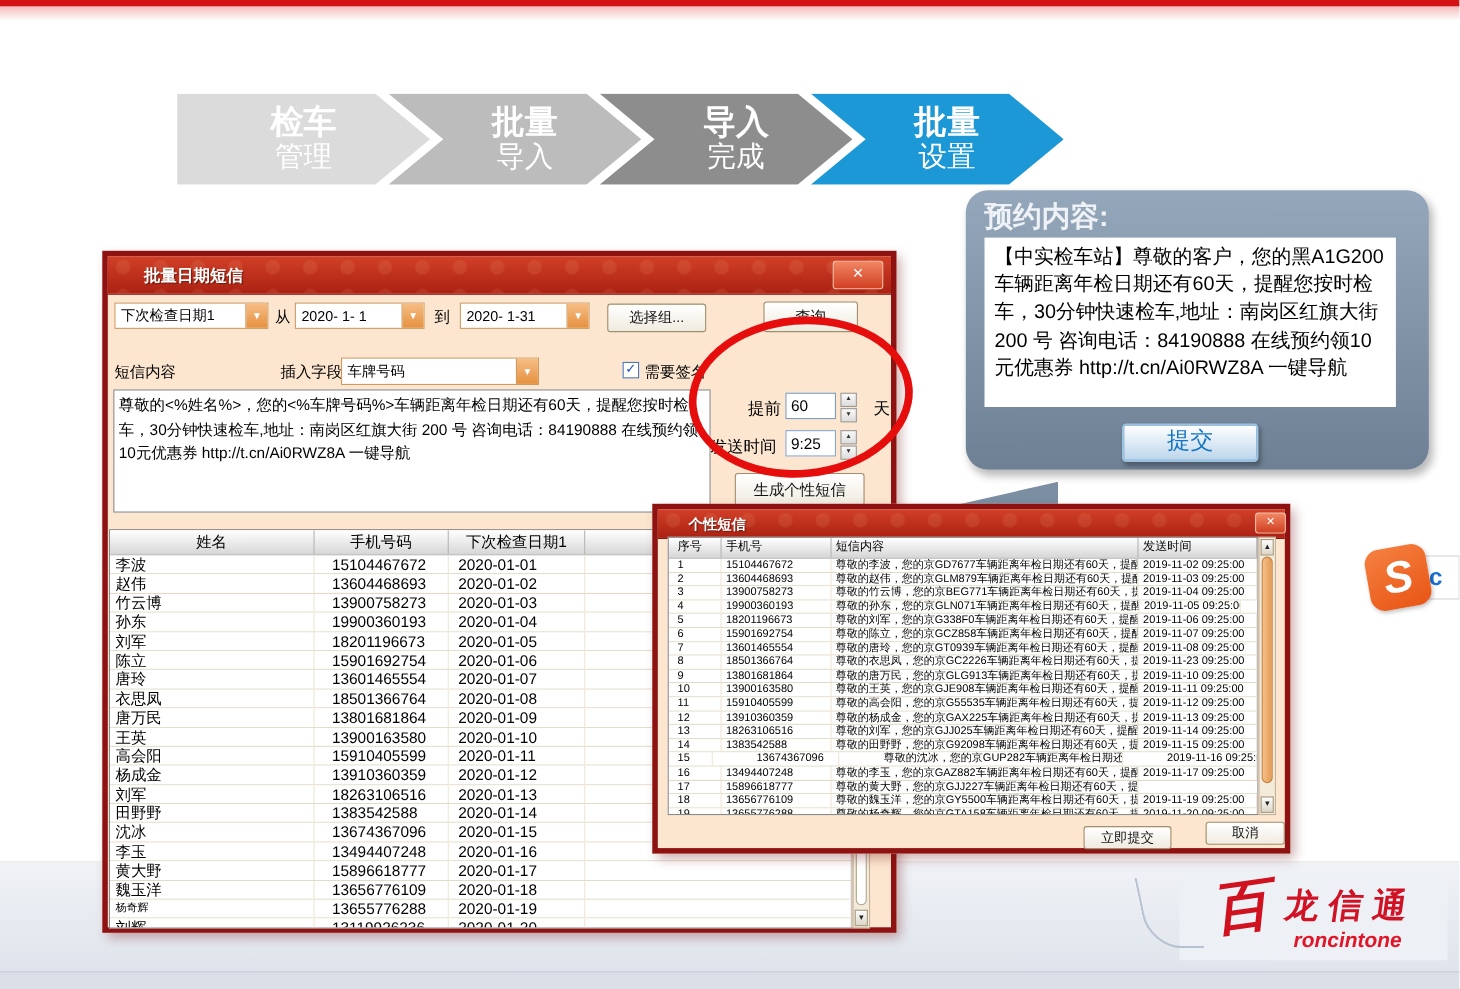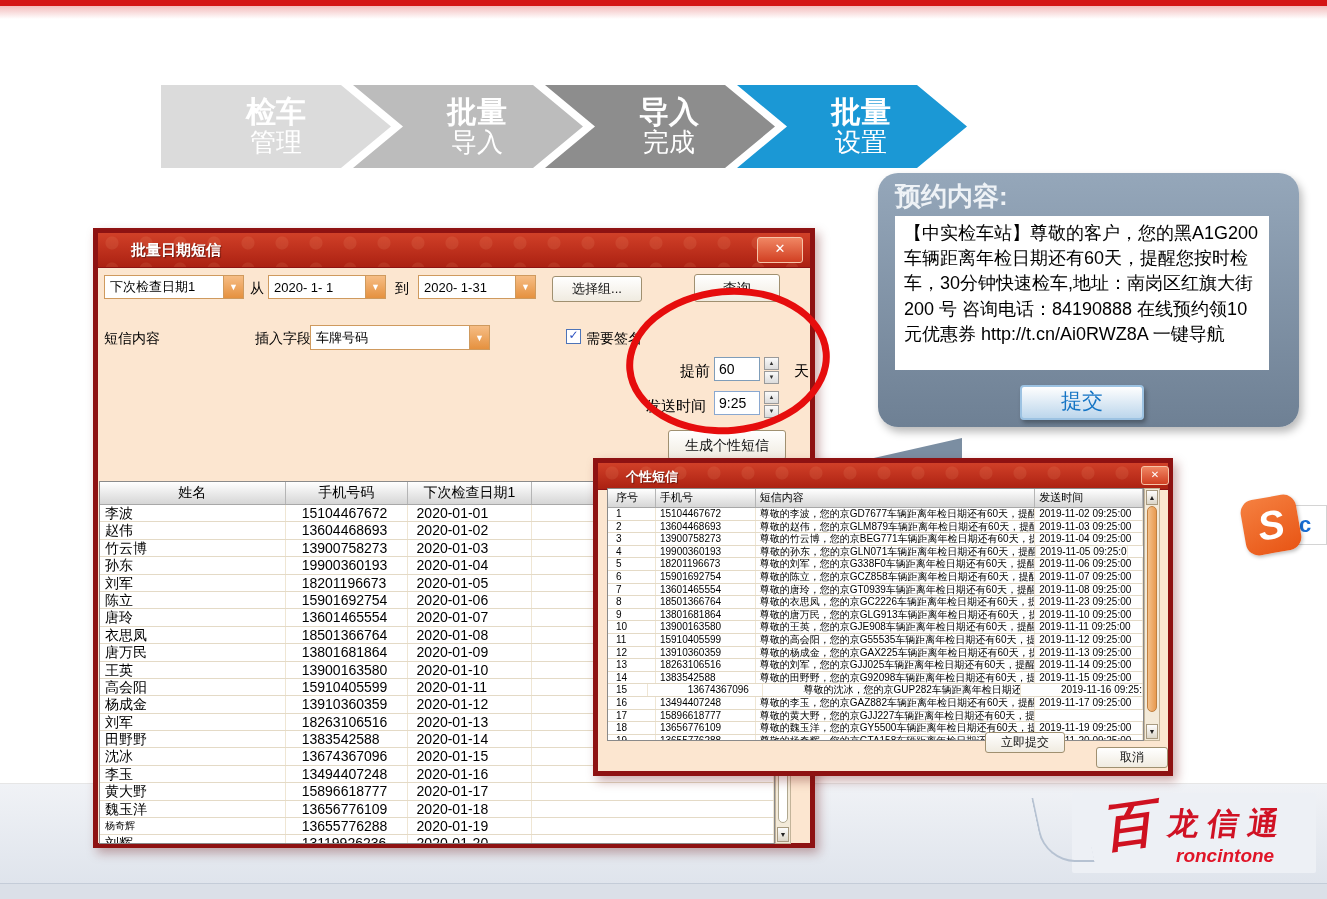--- a/index.html
+++ b/index.html
@@ -116,20 +116,21 @@
 
     <span class="lbl" style="left:6px;top:97px;">短信内容</span>
     <span class="lbl" style="left:157px;top:97px;">插入字段:</span>
     <div class="combo" style="left:212px;top:92px;width:180px;height:25px;">
       <span class="val">车牌号码</span>
       <span class="arrow">▼</span>
     </div>
     <div class="checkbox" style="left:468px;top:96px;">✓</div>
     <span class="lbl" style="left:488px;top:97px;">需要签名</span>
 
+    <div class="inputbox" style="left:5px;top:121px;width:543px;height:112px;line-height:1.55;border-color:#8a8a8a;">尊敬的&lt;%姓名%&gt;，您的&lt;%车牌号码%&gt;车辆距离年检日期还有60天，提醒您按时检车，30分钟快速检车,地址：南岗区红旗大街 200 号 咨询电话：84190888 在线预约领10元优惠券 http://t.cn/Ai0RWZ8A 一键导航</div>
 
     <span class="lbl" style="left:582px;top:129px;font-size:15px;">提前</span>
     <div class="inputbox" style="left:616px;top:124px;width:46px;height:24px;">60</div>
     <div class="spin" style="left:666px;top:124px;">
       <span>▲</span>
       <span>▼</span>
     </div>
     <span class="lbl" style="left:696px;top:129px;font-size:15px;">天</span>
 
     <span class="lbl" style="left:548px;top:164px;font-size:15px;">发送时间</span>
@@ -408,21 +409,21 @@
             <div class="td" style="width: 280px; padding-left: 4px; font-size: 10px; line-height: 11.5px;">尊敬的杨奇辉，您的京GTA158车辆距离年检日期还有60天，提...</div>
             <div class="td" style="width: 108px; padding-left: 4px; font-size: 10px; line-height: 11.5px;">2019-11-20 09:25:00</div>
           </div>
         </div>
     </div>
     <div class="vscroll" style="left:546px;top:25px;width:16px;height:253px;">
       <div class="varrow" style="top:1px;">▲</div>
       <div class="vthumb" style="top:17px;height:204px;background:linear-gradient(90deg,#f3c08a,#e89a50);border:1px solid #c08040;"></div>
       <div class="varrow" style="bottom:1px;">▼</div>
     </div>
-    <div class="winbtn" style="left:387px;top:269px;width:80px;height:21px;font-size:12px;line-height:19px;">立即提交</div>
+    <div class="winbtn" style="left:387px;top:288px;width:80px;height:21px;font-size:12px;line-height:19px;">立即提交</div>
     <div class="winbtn" style="left:498px;top:284px;width:72px;height:21px;font-size:12px;line-height:19px;">取消</div>
   </div>
 
   <div class="abs" id="bubble">
     <div class="heading">预约内容:</div>
     <div class="preview">【中实检车站】尊敬的客户，您的黑A1G200车辆距离年检日期还有60天，提醒您按时检车，30分钟快速检车,地址：南岗区红旗大街 200 号 咨询电话：84190888 在线预约领10元优惠券 http://t.cn/Ai0RWZ8A 一键导航</div>
     <div class="submit">提交</div>
   </div>
 
   <div class="abs" id="sstrip">c</div>

